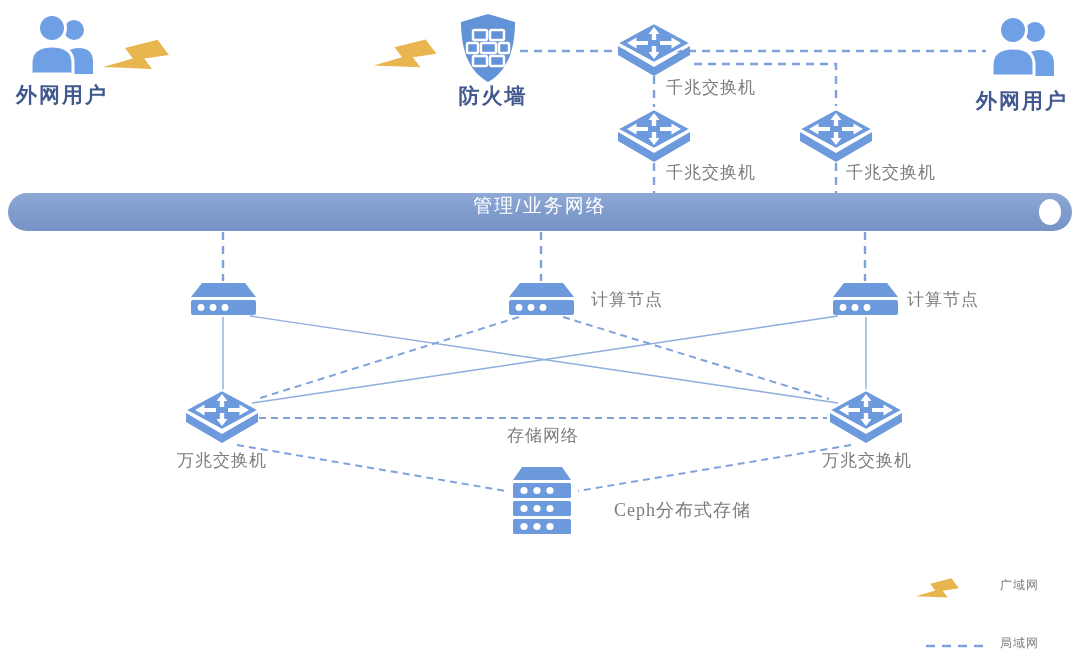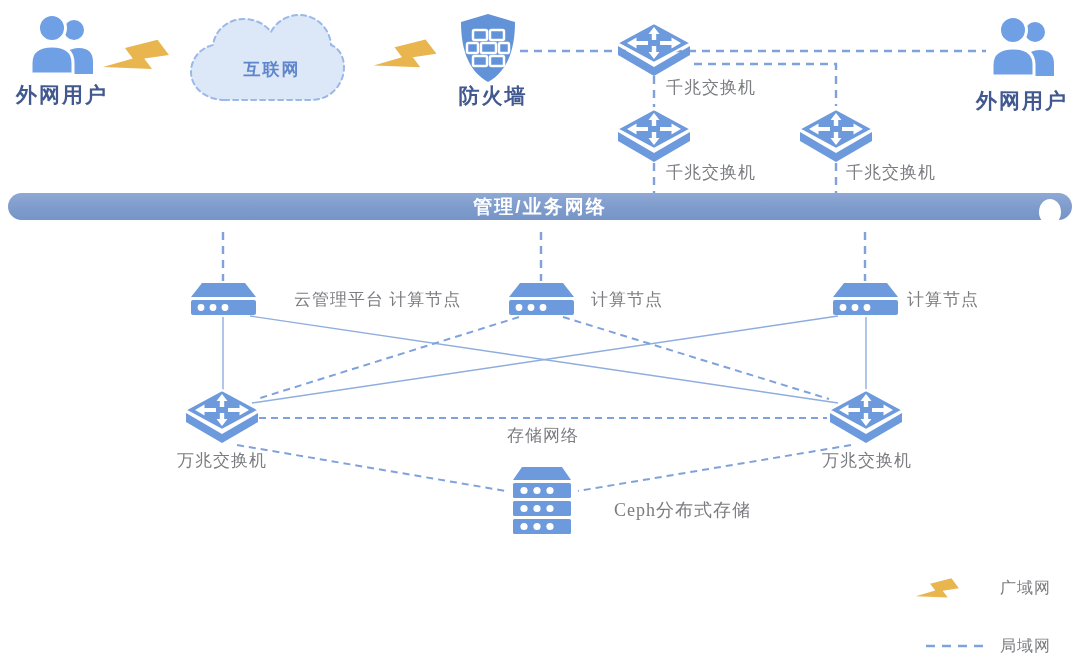--- a/index.html
+++ b/index.html
@@ -7,33 +7,33 @@
     position:relative;width:1080px;height:664px;background:#ffffff;overflow:hidden;
     font-family:"Liberation Sans","DejaVu Sans",sans-serif;
   }
   .abs{position:absolute;}
   svg{display:block;}
   
   .lbl{position:absolute;white-space:nowrap;line-height:1.1;font-family:Liberation Serif, serif;}
   .lbl-dark{color:#42598f;font-size:21px;font-weight:600;letter-spacing:2px;}
   .lbl-gray{color:#7b7c80;font-size:17px;letter-spacing:1px;}
   .lbl-gray-lg{color:#7b7c80;font-size:18px;letter-spacing:1px;margin-left:22px;}
-  .lbl-legend{color:#7b7c80;font-size:16px;letter-spacing:1px;}
+  .lbl-legend{color:#7b7c80;font-size:12px;letter-spacing:1px;}
   .t-center{text-align:center;}
   
   .fill-blue{fill:#6d9adc;}
   .fill-users{fill:#6f9fe4;}
   .fill-shield{fill:#6292d8;}
   .fill-gold{fill:#e9b54e;}
   
   .net-bar{
-    position:absolute;left:8px;top:193px;width:1064px;height:27px;border-radius:19px;
+    position:absolute;left:8px;top:193px;width:1064px;height:38px;border-radius:19px;
     background:linear-gradient(180deg,#8fa9d6 0%,#7e9bcc 55%,#7694c7 100%);
-    display:flex;align-items:flex-end;justify-content:center;
-    color:#ffffff;font-size:19px;font-weight:700;letter-spacing:2px;
+    display:flex;align-items:flex-start;justify-content:center;
+    color:#ffffff;font-size:19px;font-weight:400;letter-spacing:2px;
   }
   .net-bar-cap{
     position:absolute;right:11px;top:6px;width:22px;height:26px;border-radius:50%;background:#ffffff;
   }
   
   .cloud-wrap{left:185px;top:12px;width:164px;height:96px;}
   .cloud-label{
     position:absolute;left:0;top:0;width:100%;height:100%;
     display:flex;align-items:center;justify-content:center;
     padding-top:18px;padding-left:10px;box-sizing:border-box;
@@ -138,26 +138,20 @@
       </svg>
   </div>
   <div class="lbl lbl-dark t-center" style="left:6px;top:84px;width:112px">外网用户</div>
 
   <div class="abs" style="left:95px;top:27px;width:84px;height:52px">
     <svg class="fill-gold" width="84" height="52" viewBox="0 0 84 52">
         <use href="#sym-bolt"></use>
       </svg>
   </div>
 
-  <div class="abs cloud-wrap">
-    <svg width="164" height="96" viewBox="0 0 164 96" fill="#dce7f7" stroke="#9bb9e8" stroke-width="2" stroke-dasharray="5 4" stroke-linecap="round">
-      <path d="M40 88 C21 88 6 76 6 60 C6 47 15 36 28 33 C30 18 43 7 59 7 C70 7 80 12 86 20 C91 10 102 3 114 3 C131 3 145 16 146 33 C154 36 159 45 159 55 C159 73 145 88 126 88 Z"></path>
-    </svg>
-    <div class="cloud-label">互联网</div>
-  </div>
 
   <div class="abs" style="left:366px;top:27px;width:80px;height:50px">
     <svg class="fill-gold" width="80" height="50" viewBox="0 0 84 52">
         <use href="#sym-bolt"></use>
       </svg>
   </div>
 
   <div class="abs" style="left:457px;top:13px;width:62px;height:70px">
     <svg class="fill-shield" width="62" height="70">
         <use href="#sym-shield"></use>
@@ -196,21 +190,20 @@
   <div class="net-bar">
     <span>管理/业务网络</span>
     <span class="net-bar-cap"></span>
   </div>
 
   <div class="abs" style="left:190px;top:282px;width:67px;height:34px">
     <svg class="fill-blue" width="67" height="34">
         <use href="#sym-server"></use>
       </svg>
   </div>
-  <div class="lbl lbl-gray" style="left:294px;top:291px">云管理平台 计算节点</div>
 
   <div class="abs" style="left:508px;top:282px;width:67px;height:34px">
     <svg class="fill-blue" width="67" height="34">
         <use href="#sym-server"></use>
       </svg>
   </div>
   <div class="lbl lbl-gray" style="left:591px;top:291px">计算节点</div>
 
   <div class="abs" style="left:832px;top:282px;width:67px;height:34px">
     <svg class="fill-blue" width="67" height="34">

